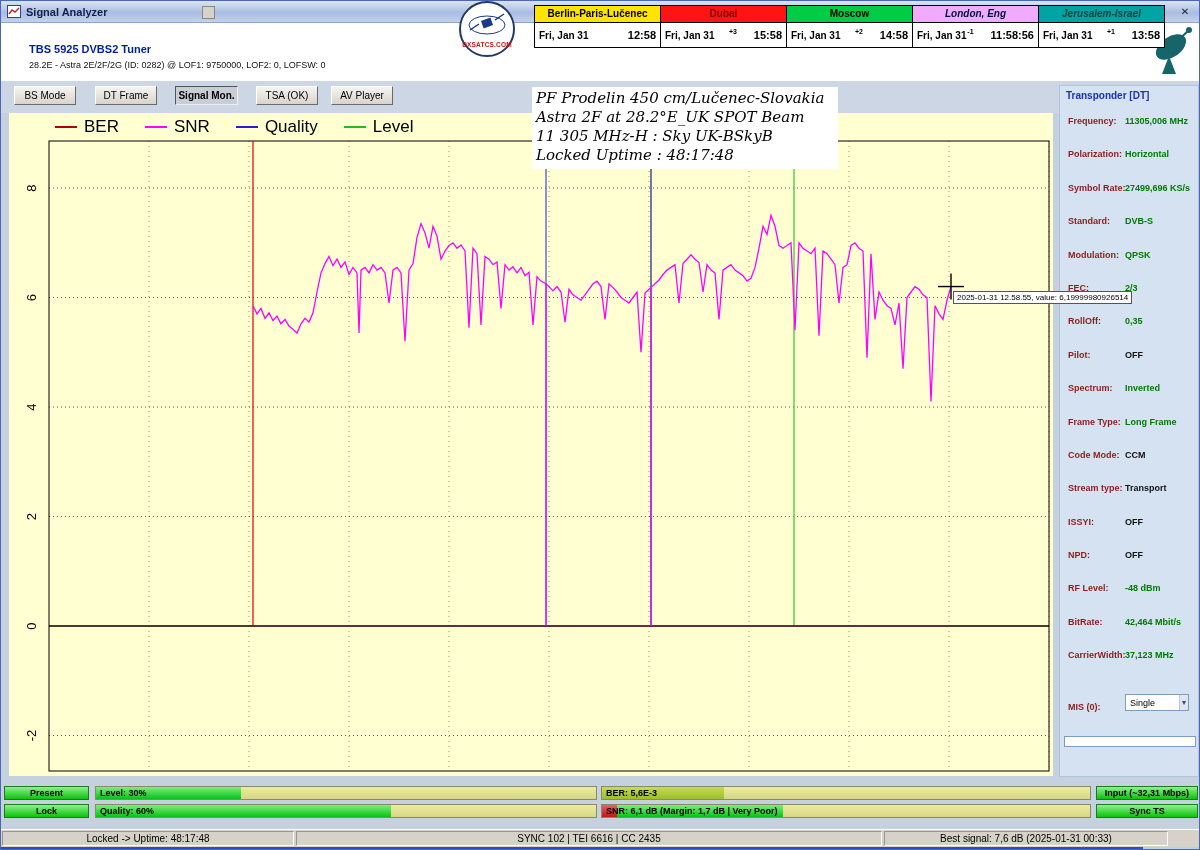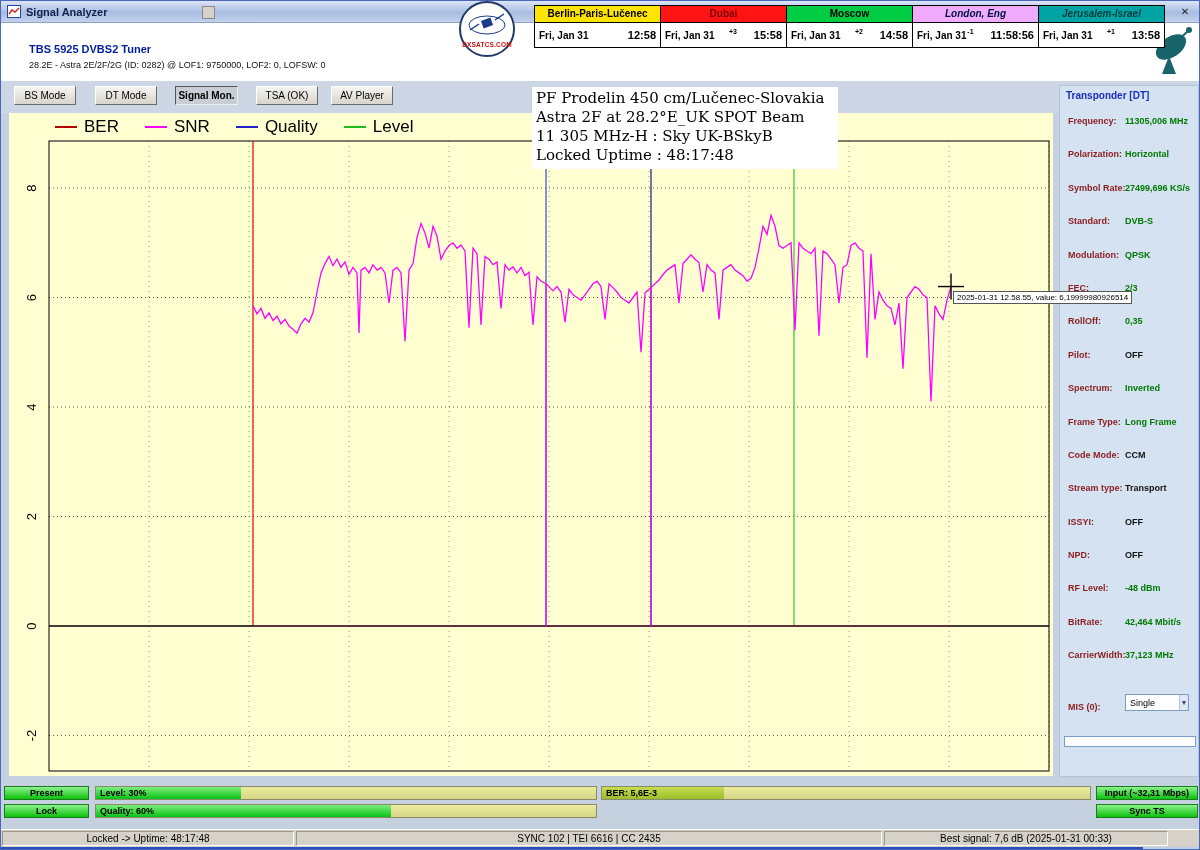--- a/index.html
+++ b/index.html
@@ -22,21 +22,21 @@
   .clock-table{position:absolute;left:533px;top:4px;display:flex;z-index:5;border-left:1px solid #000;background:#fff;}
   .clock-col{width:126px;border-right:1px solid #000;border-top:1px solid #000;border-bottom:1px solid #000;box-sizing:border-box;}
   .clock-head{height:16px;font-size:10px;font-weight:bold;text-align:center;line-height:16px;border-bottom:1px solid #000;
     white-space:nowrap;overflow:hidden;}
   .clock-body{height:24px;background:#fff;display:flex;align-items:center;padding:0 4px;font-weight:bold;}
   .c-date{font-size:10px;}
   .c-off{font-size:7px;margin-left:auto;transform:translateY(-4px);}
   .c-time{font-size:11px;margin-left:17px;white-space:nowrap;}
   .sat-dish{position:absolute;left:1148px;top:24px;z-index:4;}
   .info-block{position:absolute;left:531px;top:86px;z-index:7;background:#fff;padding:2px 14px 4px 4px;
-    font-family:"DejaVu Serif","Liberation Serif",serif;font-size:15px;line-height:19px;color:#000;}
+    font-family:"DejaVu Serif","Liberation Serif",serif;font-size:15px;line-height:19px;color:#000;font-style:italic;}
   
   .toolbar{position:absolute;left:0;top:80px;width:1200px;height:32px;background:#ccd6e4;}
   .tbtn{position:absolute;top:5px;height:19px;background:linear-gradient(#f6f4f0,#d8d4cc);
     border:1px solid;border-color:#ffffff #6a6a6a #6a6a6a #ffffff;font-size:10px;text-align:center;
     line-height:17px;color:#000;box-sizing:border-box;cursor:default;}
   .tbtn.active{border-color:#555 #eee #eee #555;background:#c9cdd5;font-weight:bold;}
   
   .chart-panel{position:absolute;left:8px;top:112px;width:1044px;height:663px;background:#ffffd2;}
   .legend{position:absolute;left:46px;top:4px;display:flex;gap:26px;align-items:flex-end;font-size:17px;color:#000;}
   .legend-item{display:flex;align-items:center;gap:7px;}
@@ -161,21 +161,21 @@
 
   <div class="info-block">
     <div>PF Prodelin 450 cm/Lučenec-Slovakia</div>
     <div>Astra 2F at 28.2°E_UK SPOT Beam</div>
     <div>11 305 MHz-H : Sky UK-BSkyB</div>
     <div>Locked Uptime : 48:17:48</div>
   </div>
 
   <div class="toolbar" id="toolbar">
       <div class="tbtn" style="left: 13px; width: 62px;">BS Mode</div>
-      <div class="tbtn" style="left: 94px; width: 62px;">DT Mode</div>
+      <div class="tbtn" style="left: 94px; width: 62px;">DT Frame</div>
       <div class="tbtn active" style="left: 174px; width: 63px;">Signal Mon.</div>
       <div class="tbtn" style="left: 255px; width: 62px;">TSA (OK)</div>
       <div class="tbtn" style="left: 330px; width: 62px;">AV Player</div>
     </div>
 
   <div class="chart-panel">
     <div class="legend" id="chart-legend">
         <span class="legend-item">
           <span class="legend-line" style="background: rgb(176, 0, 0);"></span>
           <span>BER</span>
@@ -332,20 +332,25 @@
       <span>Input (~32,31 Mbps)</span>
       </div>
 
     <div class="ind green" style="left:3px;top:20px;width:85px;">
       <span>Lock</span>
       </div>
     <div class="bar" style="left:94px;top:20px;width:502px;">
       <div class="fill" id="quality-fill" style="width: 59%;"></div>
       <span class="bar-label">Quality: 60%</span>
       </div>
+    <div class="bar" style="left:600px;top:20px;width:490px;">
+      <div class="fill redseg" id="snr-red" style="width: 3%;"></div>
+      <div class="fill" id="snr-fill" style="left: 3%; width: 34%;"></div>
+      <span class="bar-label">SNR: 6,1 dB (Margin: 1,7 dB | Very Poor)</span>
+      </div>
     <div class="ind green" style="left:1095px;top:20px;width:102px;">
       <span>Sync TS</span>
       </div>
   </div>
 
   <div class="statusbar">
     <div class="sb-sec" style="width:292px;">Locked -&gt; Uptime: 48:17:48</div>
     <div class="sb-sec" style="width:586px;">SYNC 102 | TEI 6616 | CC 2435</div>
     <div class="sb-sec" style="width:284px;">Best signal: 7,6 dB (2025-01-31 00:33)</div>
   </div>

